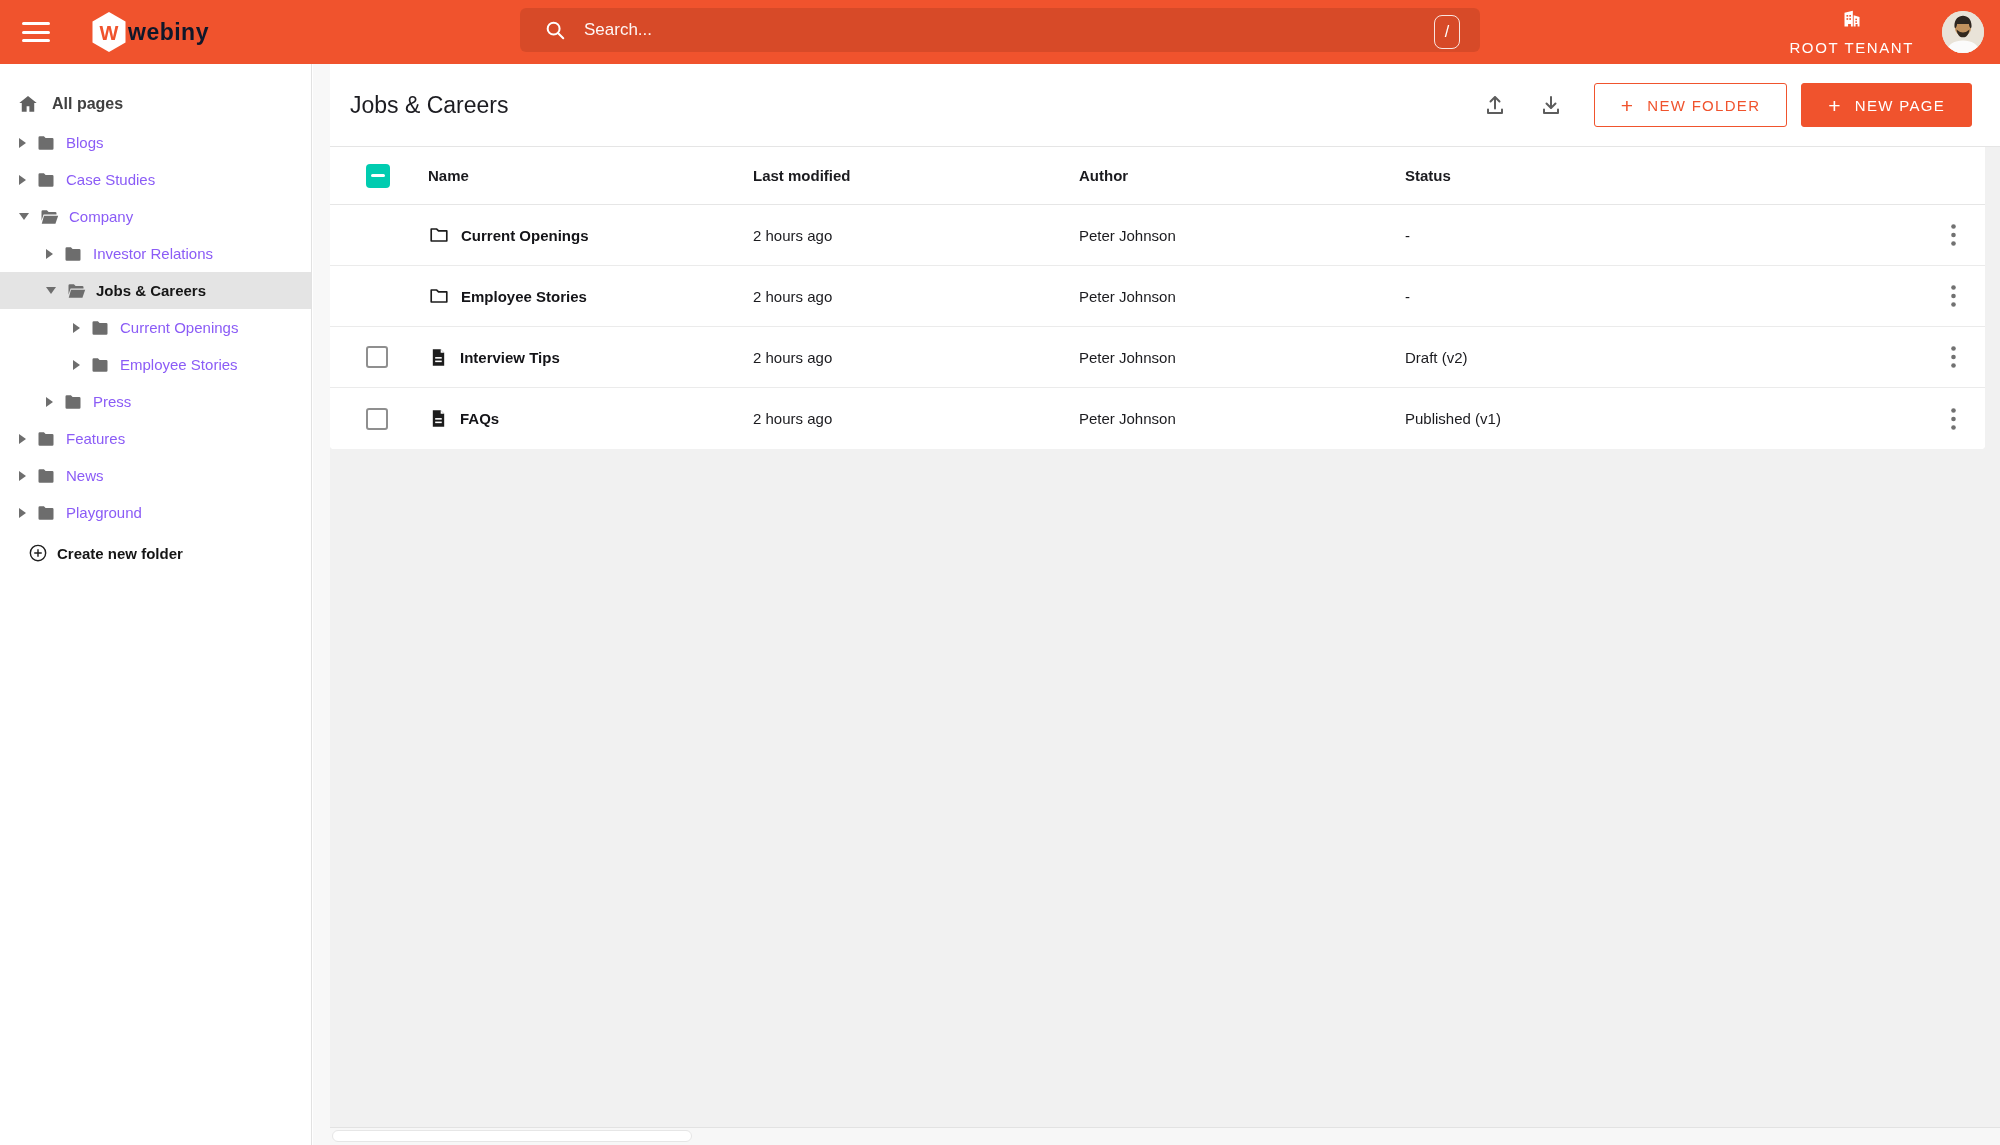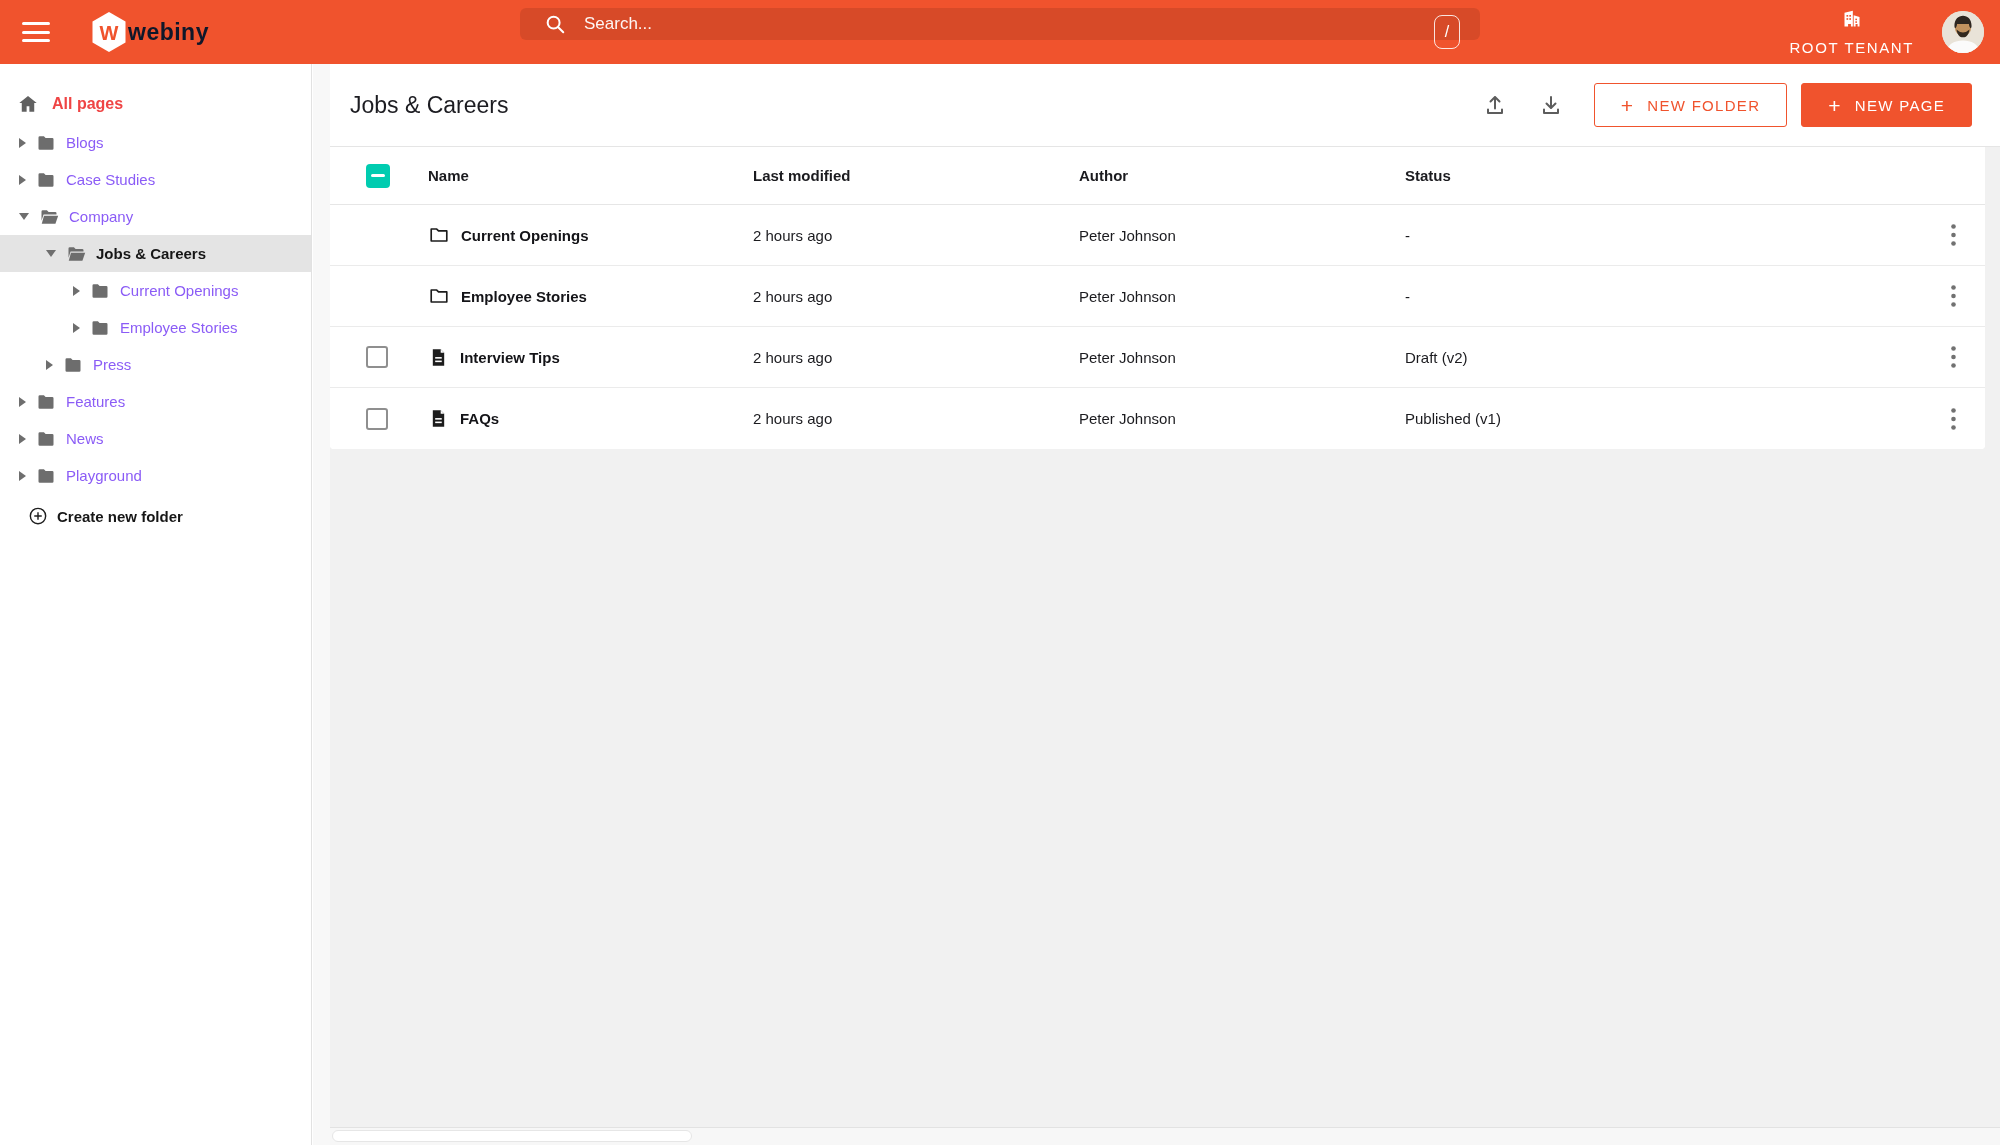--- a/index.html
+++ b/index.html
@@ -18,21 +18,21 @@
     background: #f0532d;
     display: flex; align-items: center;
     z-index: 10;
   }
   .hamburger { margin-left:22px; width:28px; height:20px; display:flex; flex-direction:column; justify-content:space-between; cursor:pointer; }
   .hamburger span { display:block; height:3px; border-radius:2px; background:#fff; }
   .brand { display:flex; align-items:center; margin-left:40px; cursor:pointer; }
   .brand-word { color:#0f172a; font-size:23px; font-weight:700; letter-spacing:.5px; margin-left:0; }
 
   .searchbar {
-    position:absolute; left:520px; top:8px; width:960px; height:32px;
+    position:absolute; left:520px; top:8px; width:960px; height:44px;
     background: rgba(0,0,0,0.10); border-radius:6px;
     display:flex; align-items:center;
   }
   .search-ic { margin-left:24px; display:flex; }
   .searchbar input {
     flex:1; margin-left:18px; margin-right:70px; background:transparent; border:0; outline:0;
     color:#fff; font-size:17px; font-family:"Liberation Sans",sans-serif;
   }
   .searchbar input::placeholder { color:rgba(255,255,255,0.95); opacity:1; }
   .slash-badge {
@@ -45,21 +45,21 @@
   .tenant { display:flex; align-items:center; gap:10px; color:#fff; font-size:15px; letter-spacing:1.6px; cursor:pointer;flex-direction:column; }
   .avatar { width:42px; height:42px; border-radius:50%; overflow:hidden; margin-left:28px; cursor:pointer; background:#e9e3d8; flex:none; }
 
   
   .sidebar {
     position:absolute; left:0; top:64px; bottom:0; width:312px;
     background:#fff; border-right:1px solid #e2e2e2;
   }
   .all-pages {
     margin-top:20px; height:40px; display:flex; align-items:center; gap:13px;
-    padding-left:17px; font-size:16px; font-weight:700; color:#ef4444; cursor:pointer;
+    padding-left:17px; font-size:16px; font-weight:700; color:#404040; cursor:pointer;
   }
   .tree-row {
     height:37px; display:flex; align-items:center; font-size:15px; color:#8b5cf6; cursor:pointer;
   }
   .tree-row.selected { background:#e4e4e4; font-weight:700; color:#161616; }
   .pad1 { padding-left:19px; }
   .pad2 { padding-left:46px; }
   .pad3 { padding-left:73px; }
   .caret { width:0; height:0; margin-right:10px; flex:none; }
   .caret.r { border-left:7px solid #6e6e6e; border-top:5px solid transparent; border-bottom:5px solid transparent; }
@@ -200,20 +200,29 @@
     <span class="caret d"></span>
     <span class="f-ico">
       <svg viewBox="0 0 24 24" width="20" height="20">
           <path d="M3 5.5A1.5 1.5 0 0 1 4.5 4h5l2 2h8A1.5 1.5 0 0 1 21 7.5V9H5.5L3 16.5z" fill="#6d6d6d"></path>
           <path d="M6 10.5h17L19.7 20H3.3z" fill="#6d6d6d"></path>
         </svg>
     </span>
     <span>Company</span>
   </div>
 
+  <div class="tree-row pad2">
+    <span class="caret r"></span>
+    <span class="f-ico">
+      <svg viewBox="0 0 24 24" width="20" height="20">
+          <path d="M3 5.5A1.5 1.5 0 0 1 4.5 4h5l2 2h8A1.5 1.5 0 0 1 21 7.5v11a1.5 1.5 0 0 1-1.5 1.5h-15A1.5 1.5 0 0 1 3 18.5z" fill="#6d6d6d"></path>
+        </svg>
+    </span>
+    <span>Investor Relations</span>
+  </div>
 
   <div class="tree-row pad2 selected">
     <span class="caret d"></span>
     <span class="f-ico">
       <svg viewBox="0 0 24 24" width="20" height="20">
           <path d="M3 5.5A1.5 1.5 0 0 1 4.5 4h5l2 2h8A1.5 1.5 0 0 1 21 7.5V9H5.5L3 16.5z" fill="#6d6d6d"></path>
           <path d="M6 10.5h17L19.7 20H3.3z" fill="#6d6d6d"></path>
         </svg>
     </span>
     <span>Jobs &amp; Careers</span>

